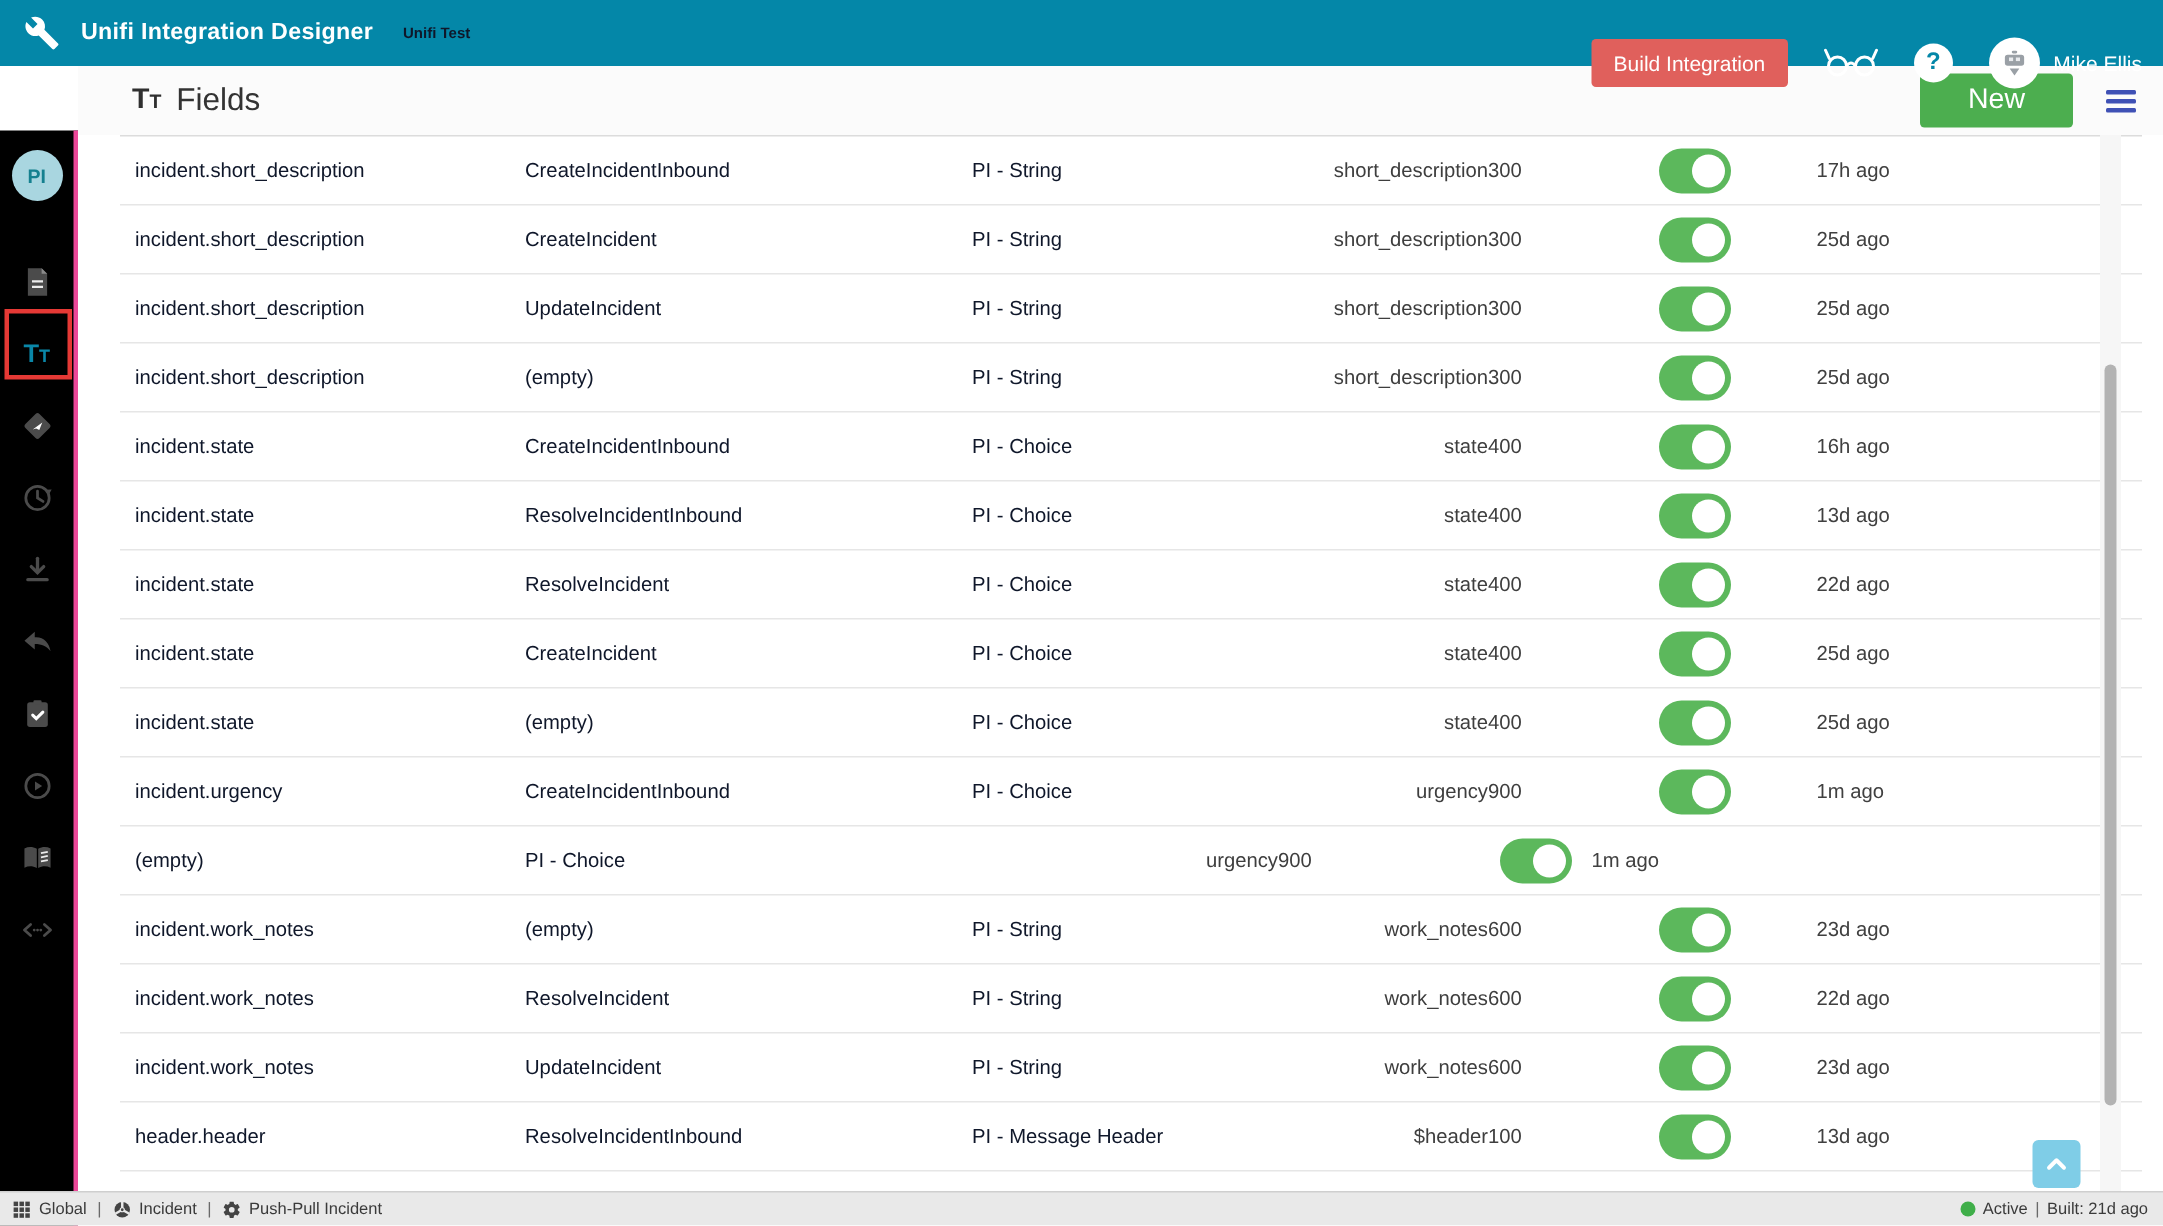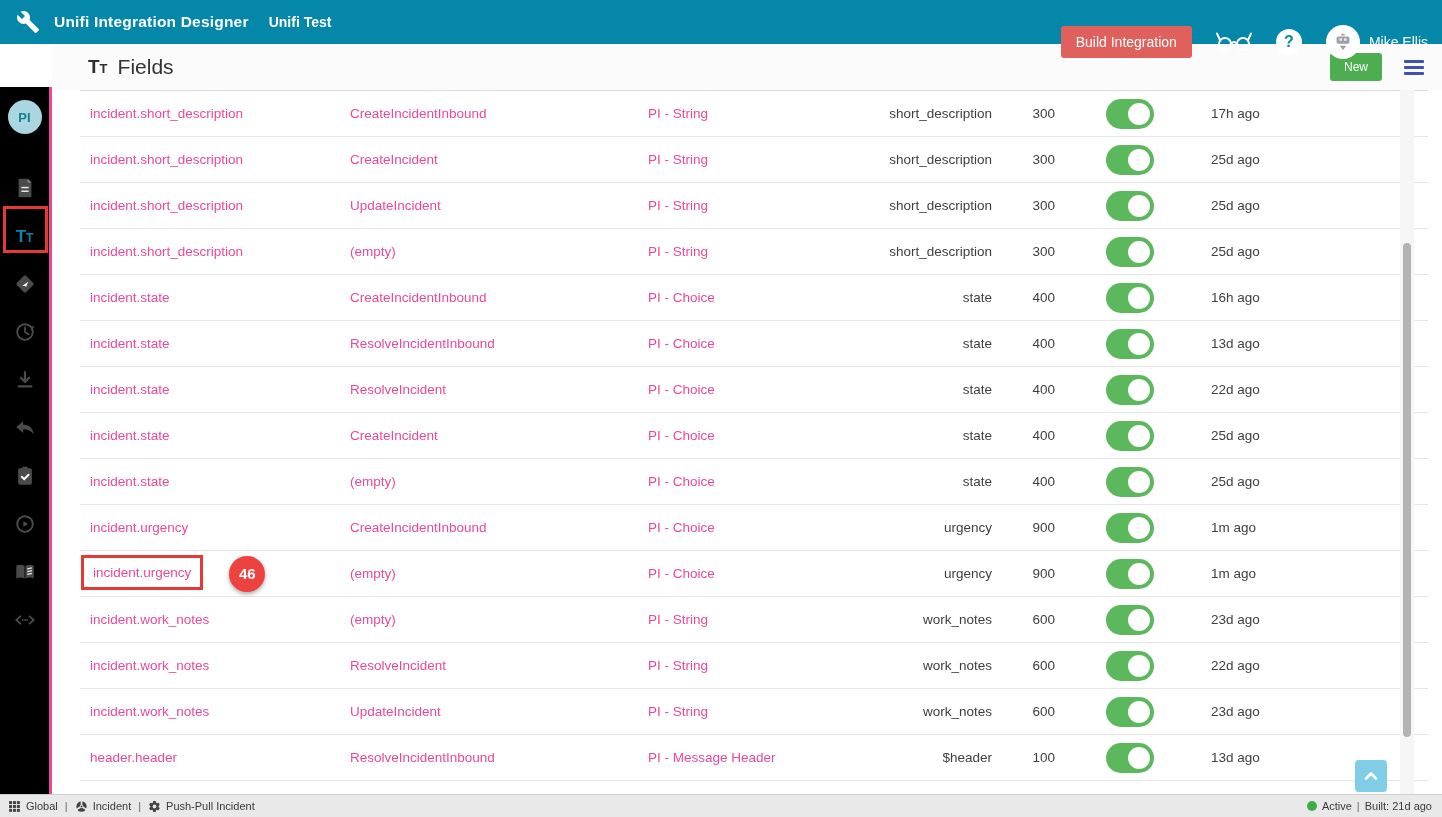--- a/index.html
+++ b/index.html
@@ -3,21 +3,21 @@
 <meta charset="utf-8">
 <style>
   * { margin:0; padding:0; box-sizing:border-box; }
   html,body { width:1442px; height:817px; overflow:hidden; font-family:"Liberation Sans", sans-serif; background:#fff; }
   .app { position:relative; width:1414px; height:817px; background:#fff;text-decoration:underline; }
 
   
   .topbar { position:absolute; top:0; left:0; width:1442px; height:44px; background:#0487a8; display:flex; align-items:center; padding:0 14px 0 16px; z-index:30; }
   .wrench { width:24px; height:24px; margin-right:14px; }
   .app-title { color:#fff; font-size:15.5px; font-weight:700; letter-spacing:.2px; }
-  .app-subtitle { color:#ffffff; font-size:14px; margin-left:20px; font-weight:600;text-align:center; }
+  .app-subtitle { color:#0f172a; font-size:10px; margin-left:20px; font-weight:600;text-align:center; }
   .topbar-right { margin-left:auto; display:flex; align-items:center; gap:24px;margin-top:39px; }
   .build-btn { background:#e0605c; color:#fff; border:none; font-family:inherit; font-size:14px; padding:8px 15px; border-radius:3px; cursor:pointer; }
   .glasses { width:36px; height:22px; }
   .help-circle { width:26px; height:26px; border-radius:50%; background:#fff; color:#0487a8; font-size:16px; font-weight:700; display:flex; align-items:center; justify-content:center; cursor:pointer; }
   .user { display:flex; align-items:center; gap:9px; cursor:pointer; }
   .user-avatar { width:34px; height:34px; border-radius:50%; background:#fff; display:flex; align-items:center; justify-content:center; }
   .user-name { color:#fff; font-size:14px; }
 
   
   .sidebar { position:absolute; top:44px; left:0; width:52px; height:750px; background:#000000; border-right:3px solid #ec4899; z-index:20;margin-top:43px; }
@@ -33,31 +33,31 @@
   .expand-strip { position:absolute; left:0; top:724px; width:52px; height:26px; background:#d8d8d8; border-top:1px solid #c6c6c6; display:flex; align-items:center; justify-content:center; cursor:pointer; }
   .expand-strip span { color:#4b4b4b; font-size:11px; }
 
   
   .content-header { position:absolute; top:44px; left:52px; width:1390px; height:46px; background:#fbfbfb; display:flex; align-items:center; padding:0 18px 0 36px; z-index:10; }
   .page-title-icon { font-weight:700; color:#2f2f2f; margin-right:10px; white-space:nowrap; }
   .page-title-icon .big { font-size:19px; }
   .page-title-icon .small { font-size:13px; }
   .page-title { font-size:21px; color:#333; }
   .header-right { margin-left:auto; display:flex; align-items:center; gap:22px; }
-  .new-btn { background:#4cae4f; color:#fff; border:none; font-family:inherit; font-size:12px; padding:7px 14px; border-radius:3px; cursor:pointer; }
+  .new-btn { background:#4cae4f; color:#fff; border:none; font-family:inherit; font-size:19px; padding:7px 32px; border-radius:3px; cursor:pointer; }
   .hamburger { width:20px; height:15px; display:flex; flex-direction:column; justify-content:space-between; cursor:pointer; }
   .hamburger i { display:block; height:3px; background:#3f51b5; border-radius:1px; }
 
   
   .table-wrap { position:absolute; top:90px; left:80px; width:1348px; height:706px; background:#fff; border-top:1px solid #dcdcdc; }
   .trow { display:grid; grid-template-columns:260px 298px 204px 140px 63px 150px 1fr; align-items:center; height:46px; border-bottom:1px solid #e6e6e6; padding-left:10px; }
   .cell { font-size:13.5px; overflow:visible; white-space:nowrap; }
-  .link { color:#ec4899; cursor:pointer; }
+  .link { color:#0f172a; cursor:pointer; }
   .dark { color:#3e3e3e;text-align:right; }
-  .c-order { text-align:right; padding-right:0; }
+  .c-order { text-align:left; padding-right:0; }
   .c-toggle { display:flex; justify-content:center; }
   .c-time { padding-left:6px; color:#404040; }
   .toggle { width:48px; height:30px; border-radius:15px; background:#5cb85c; position:relative; cursor:pointer; }
   .toggle .knob { position:absolute; top:4px; right:4px; width:22px; height:22px; border-radius:50%; background:#fff; }
   .hl-box { display:inline-block; border:3px solid #e53935; padding:7px 9px; margin-left:-9px; }
   .badge { display:inline-flex; align-items:center; justify-content:center; width:36px; height:36px; border-radius:50%; background:#ee4241; color:#fff; font-size:15px; font-weight:700; margin-left:26px; vertical-align:middle; box-shadow:0 2px 4px rgba(0,0,0,.35); }
 
   
   .scrollbar { position:absolute; top:90px; right:0; width:14px; height:706px; background:#f6f6f6; }
   .scroll-thumb { position:absolute; left:3px; top:153px; width:8px; height:494px; background:#b3b3b3; border-radius:4px; cursor:pointer; }
@@ -336,21 +336,20 @@
         <div class="cell dark">urgency</div>
         <div class="cell dark c-order">900</div>
         <div class="cell c-toggle">
           <div class="toggle on">
             <span class="knob"></span>
           </div>
         </div>
         <div class="cell c-time">1m ago</div>
       </div>
       <div class="trow">
-        <div class="cell c-field"><span class="hl-box"><span class="link">incident.urgency</span></span><span class="badge">46</span></div>
         <div class="cell"><span class="link">(empty)</span></div>
         <div class="cell"><span class="link">PI - Choice</span></div>
         <div class="cell dark">urgency</div>
         <div class="cell dark c-order">900</div>
         <div class="cell c-toggle">
           <div class="toggle on">
             <span class="knob"></span>
           </div>
         </div>
         <div class="cell c-time">1m ago</div>

